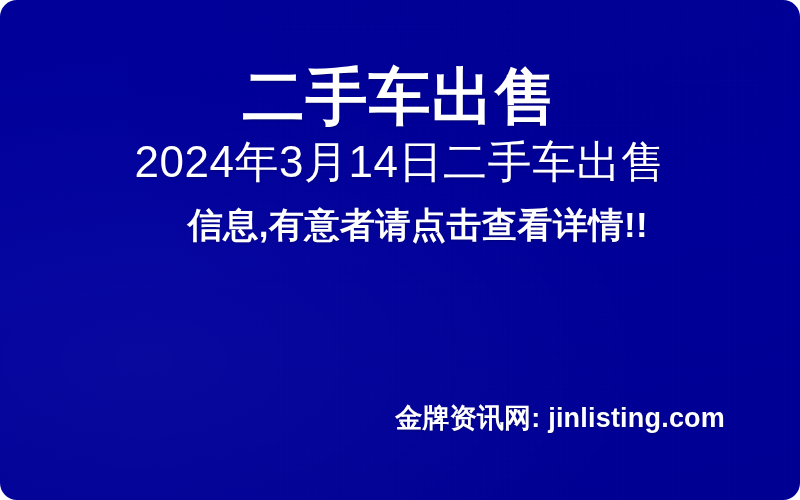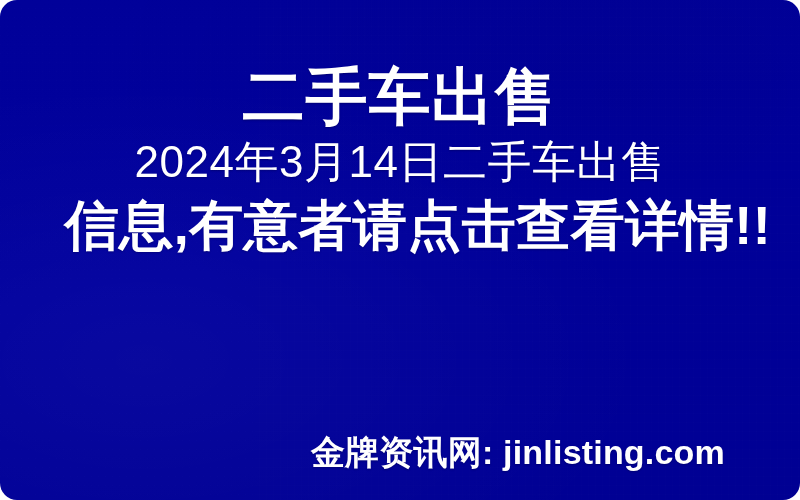--- a/index.html
+++ b/index.html
@@ -66,40 +66,39 @@
     color: #ffffff;
     text-shadow: 0 1px 2px rgba(0,0,0,0.22);
   }
   .body-line-1 {
     font-size: 44px;
     line-height: 62px;
     font-weight: 400;
     letter-spacing: 0.5px;
   }
   .body-line-2 {
-    font-size: 54px;
+    font-size: 35px;
     line-height: 64px;
     font-weight: 700;
     letter-spacing: 0.5px;
     margin-left: 36px;
   }
 
   .footer {
     position: absolute;
     left: 0;
     right: 75px;
     top: 400px;
     text-align: right;
     color: #ffffff;
-    font-size: 34px;
+    font-size: 27px;
     font-weight: 700;
     letter-spacing: 0.2px;
     white-space: nowrap;
     text-shadow: 0 1px 2px rgba(0,0,0,0.22);
-    margin-top: 30px;
   }
 </style>
 </head>
 <body>
 
 <div id="poster" style="background-color: rgb(0, 0, 155);">
 
   <div id="noise-overlay"></div>
 
   <h1 class="headline">二手车出售</h1>

